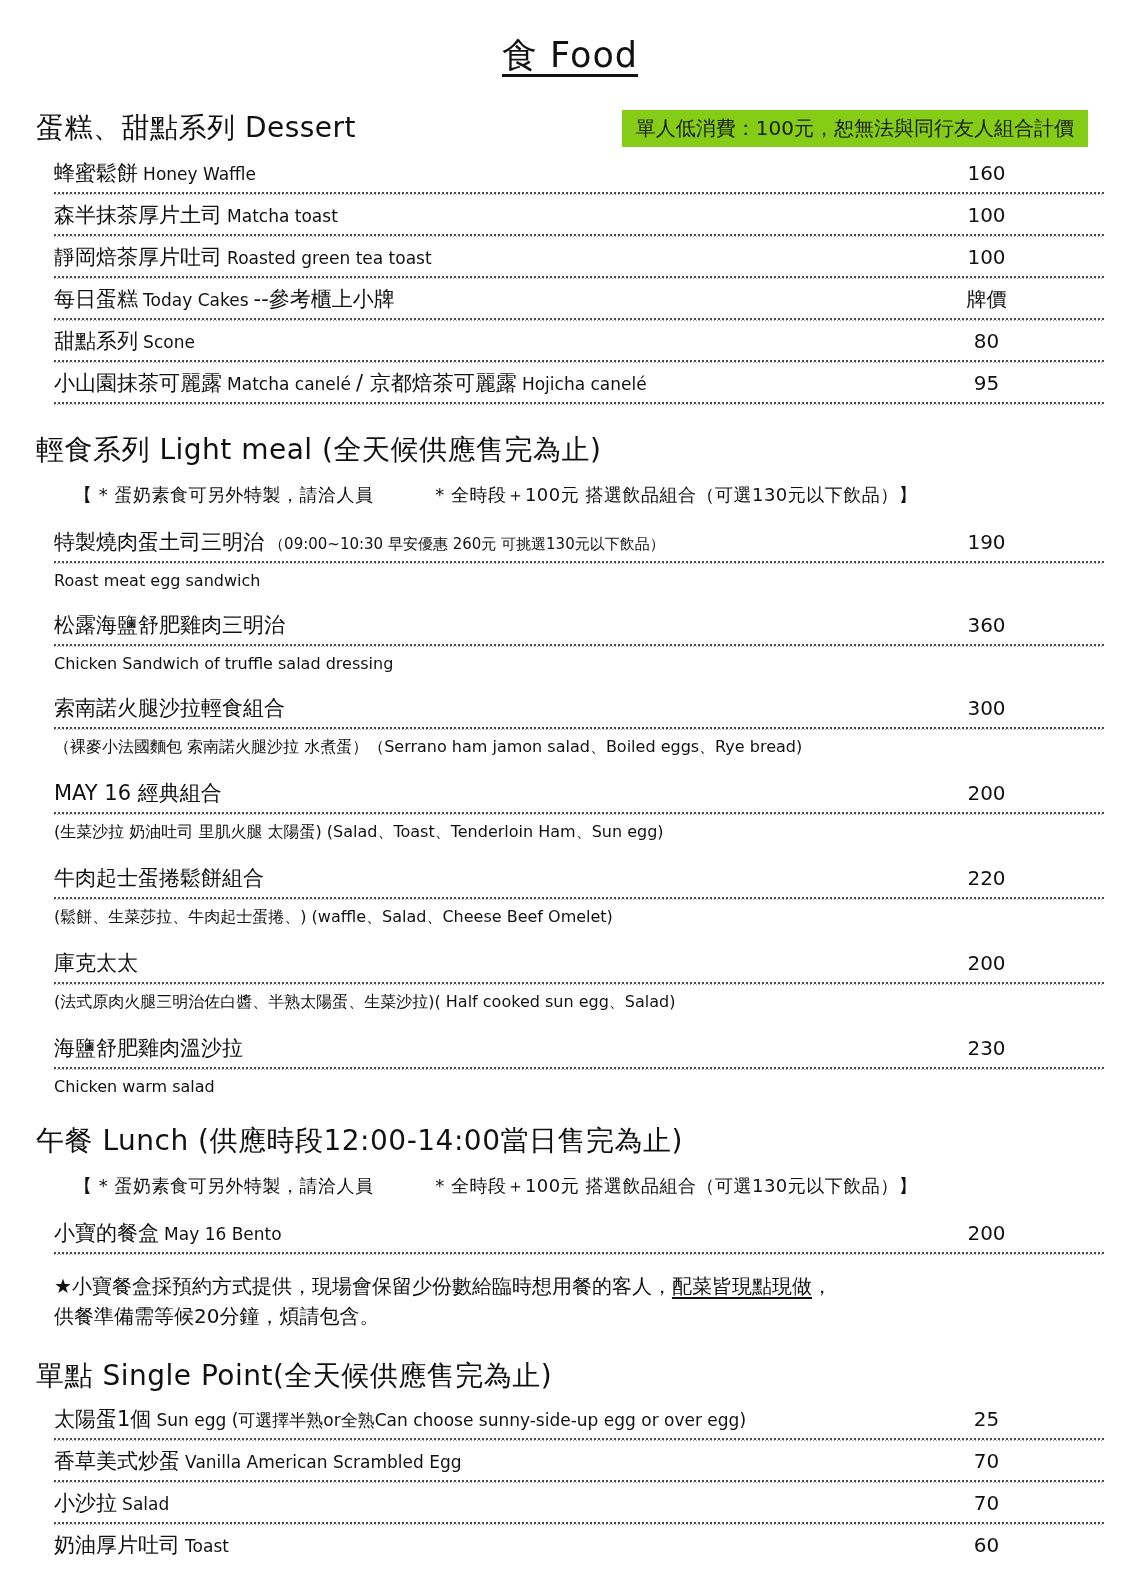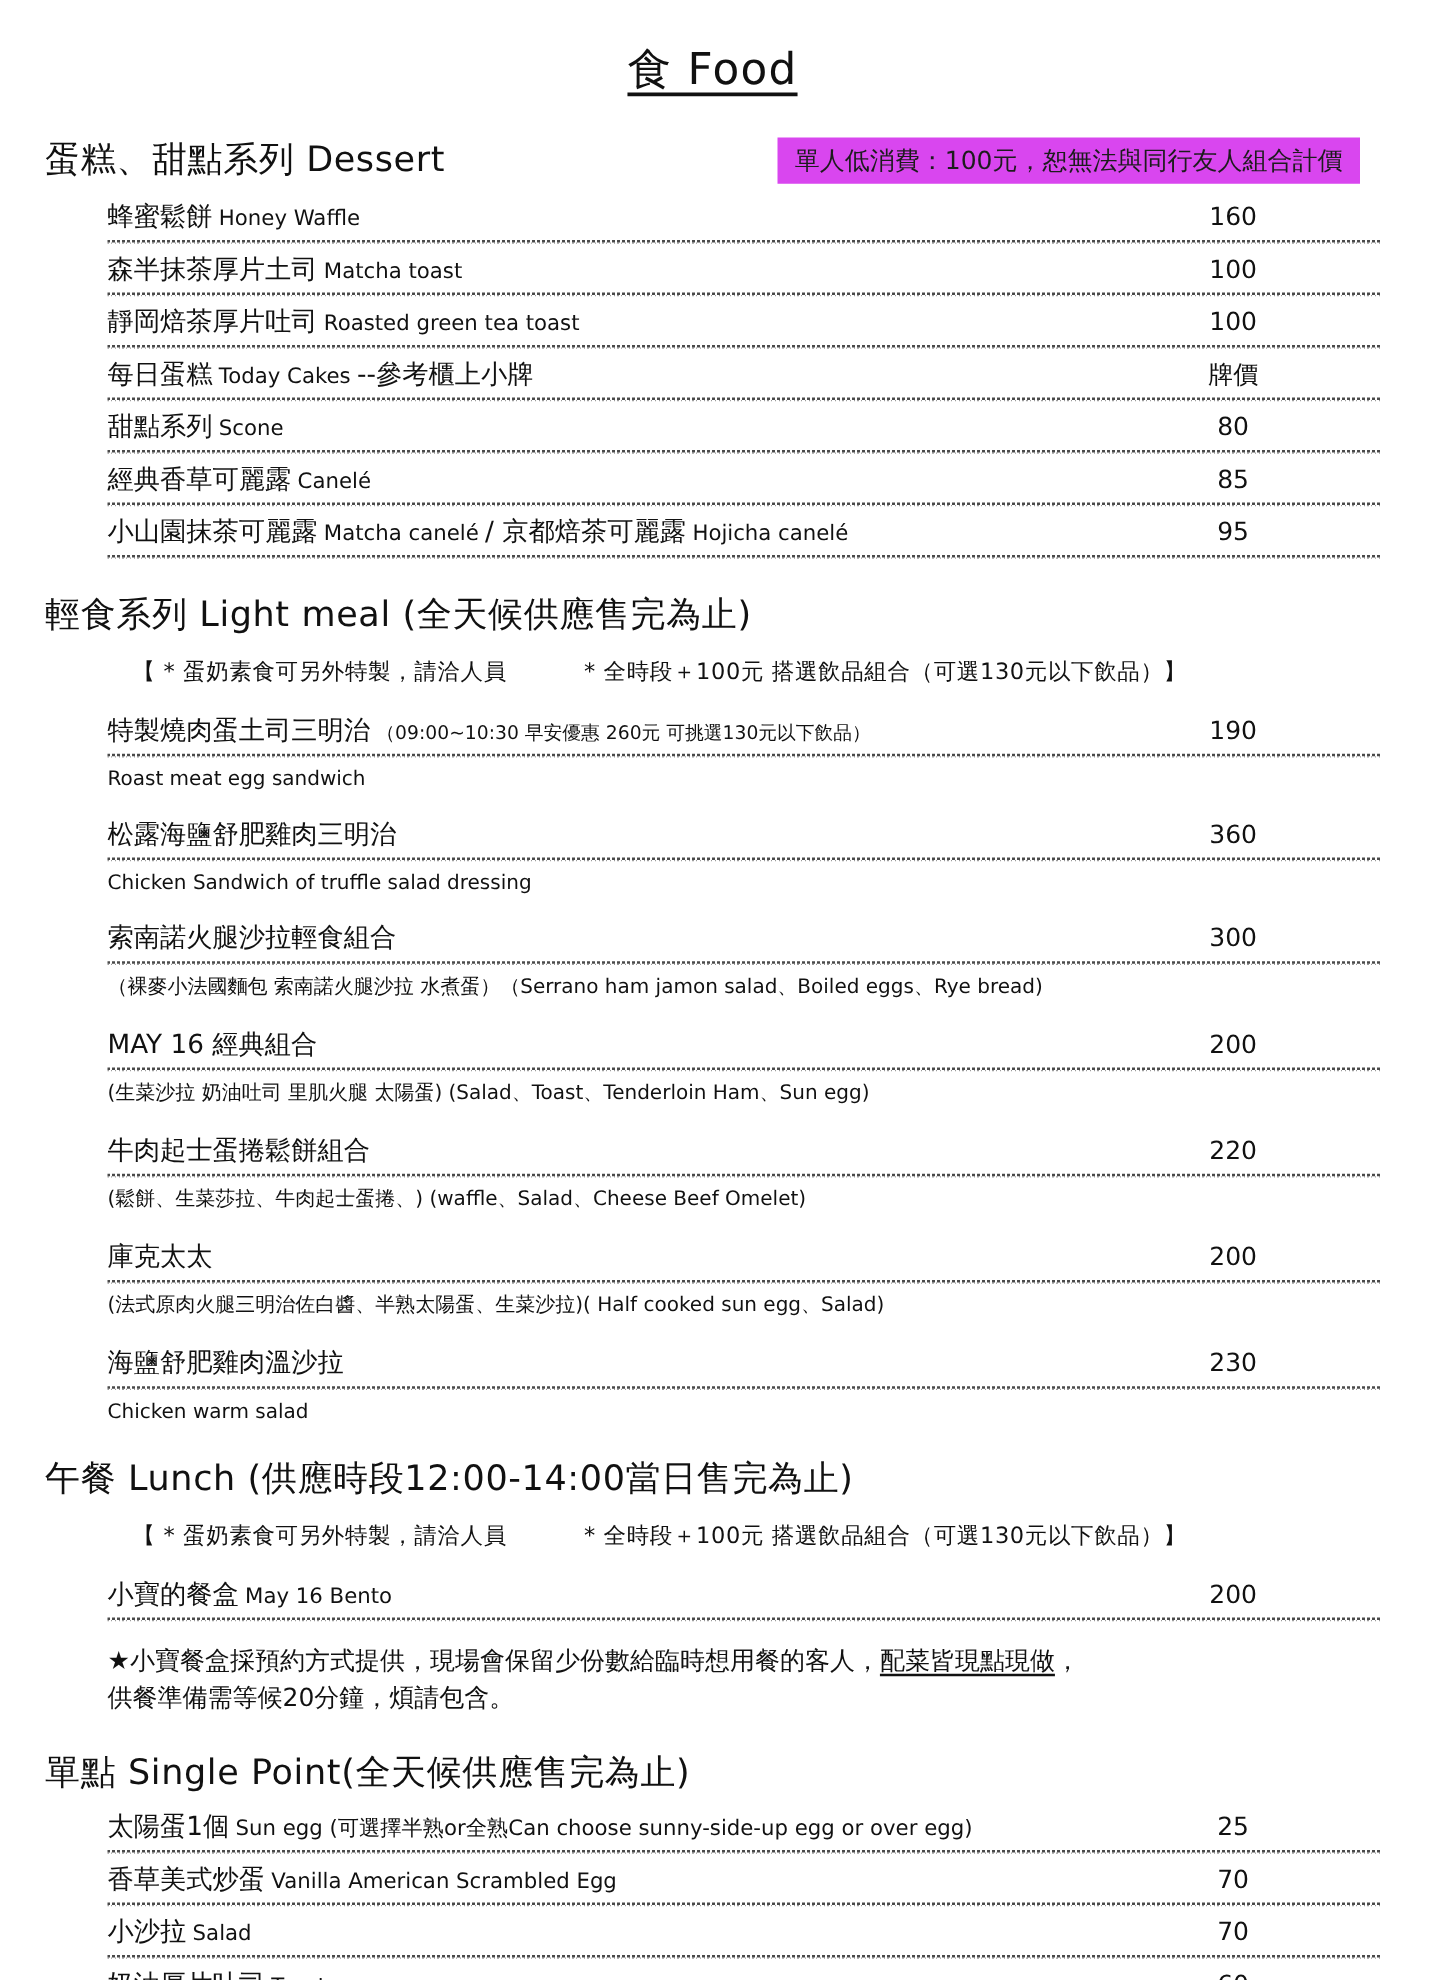--- a/index.html
+++ b/index.html
@@ -10,24 +10,24 @@
   }
   .page-title{
     text-align:center;font-size:35px;font-weight:500;letter-spacing:1px;
     text-decoration:underline;text-underline-offset:7px;margin:6px 0 30px 0;
   }
   .section-header-row{
     display:flex;justify-content:space-between;align-items:center;margin:0 0 6px 0;
   }
   .section-header{font-size:28px;font-weight:normal;letter-spacing:.5px;}
   .notice-box{
-    background:#d946ef;color:#1c1c1c;font-size:20px;
+    background:#84cc16;color:#1c1c1c;font-size:20px;
     padding:5px 14px;margin-right:16px;white-space:nowrap;
   }
-  .items{margin-left:50px;}
+  .items{margin-left:18px;}
   .item-row{display:flex;justify-content:space-between;align-items:baseline;}
   .item-name{flex:1;padding-right:10px;}
   .p-zh{font-size:21px;}
   .p-en{font-size:17px;}
   .p-sm{font-size:15px;}
   .item-price{width:235px;text-align:center;font-size:20px;white-space:nowrap;}
   .dotted{
     height:3px;margin-top:3px;
     background-image:repeating-linear-gradient(90deg,#4a4a4a 0 2px,transparent 2px 4px),
                      repeating-linear-gradient(90deg,#9a9a9a 0 1px,transparent 1px 3px);
@@ -90,27 +90,20 @@
       </div>
       <div class="item-block">
         <div class="item-row">
           <div class="item-name"><span class="p-zh">甜點系列</span> <span class="p-en">Scone</span></div>
           <div class="item-price">80</div>
         </div>
         <div class="dotted"></div>
       </div>
       <div class="item-block">
         <div class="item-row">
-          <div class="item-name"><span class="p-zh">經典香草可麗露</span> <span class="p-en">Canelé</span></div>
-          <div class="item-price">85</div>
-        </div>
-        <div class="dotted"></div>
-      </div>
-      <div class="item-block">
-        <div class="item-row">
           <div class="item-name"><span class="p-zh">小山園抹茶可麗露</span> <span class="p-en">Matcha canelé</span> <span class="p-zh">/ 京都焙茶可麗露</span> <span class="p-en">Hojicha canelé</span></div>
           <div class="item-price">95</div>
         </div>
         <div class="dotted"></div>
       </div>
     </div>
 </div>
 
 <div class="section">
   <div class="section-header">輕食系列 Light meal (全天候供應售完為止)</div>

